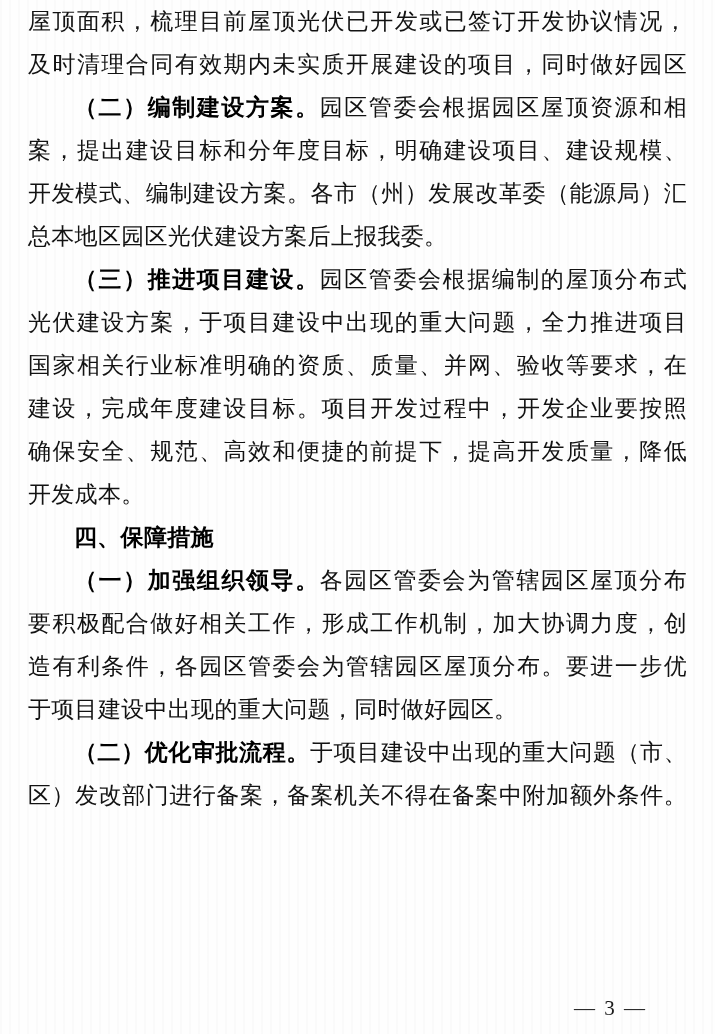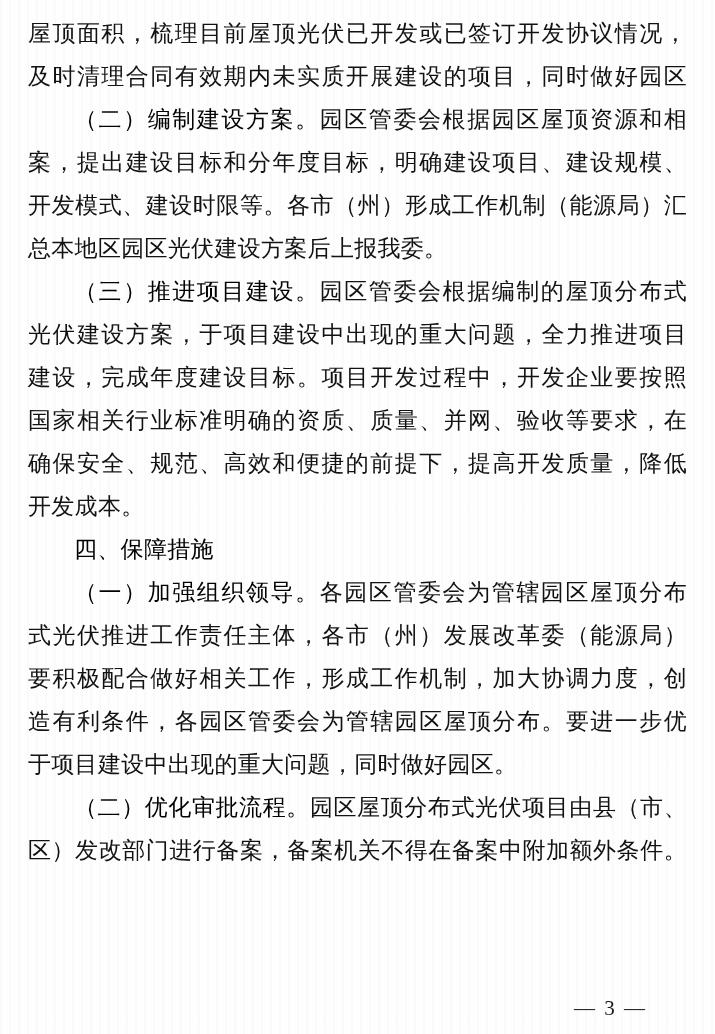--- a/index.html
+++ b/index.html
@@ -14,42 +14,42 @@
     height: 1034px;
     margin: 0 auto;
     background: #fefefe;
     background-image: repeating-linear-gradient(90deg,
       rgba(0,0,0,0.016) 0px, rgba(0,0,0,0.016) 2px,
       rgba(0,0,0,0) 2px, rgba(0,0,0,0) 9px);
     color: #121212;
     overflow: hidden;
   }
   .body-text {
-    padding-top: 12px;
+    padding-top: 0;
   }
   .line {
     height: 43px;
     line-height: 43px;
     font-size: 23px;
     padding: 0 28px;
     text-align: justify;
     text-align-last: justify;
     text-justify: inter-character;
     white-space: normal;
     overflow: hidden;
     letter-spacing: 0.3px;
   }
   .line.indent {
     padding-left: 74px;
   }
   .line.para-end {
     text-align-last: left;
   }
   .lead {
-    font-weight: 400;
+    font-weight: 700;
     color: #000;
   }
   .footer {
     position: absolute;
     top: 996px;
     right: 68px;
     font-size: 21px;
     letter-spacing: 2px;
     color: #1a1a1a;
   }
@@ -58,37 +58,36 @@
 <body>
 
 <div class="page">
   <div class="body-text">
 
     <div class="line"><span class="lead"></span><span>屋顶面积，梳理目前屋顶光伏已开发或已签订开发协议情况，</span></div>
     <div class="line"><span class="lead"></span><span>及时清理合同有效期内未实质开展建设的项目，同时做好园区</span></div>
 
     <div class="line indent"><span class="lead">（二）编制建设方案。</span><span>园区管委会根据园区屋顶资源和相</span></div>
     <div class="line"><span class="lead"></span><span>案，提出建设目标和分年度目标，明确建设项目、建设规模、</span></div>
-    <div class="line"><span class="lead"></span><span>开发模式、建设时限等。各市（州）形成工作机制（能源局）汇</span></div>
+    <div class="line"><span class="lead"></span><span>开发模式、编制建设方案。各市（州）发展改革委（能源局）汇</span></div>
     <div class="line para-end"><span class="lead"></span><span>总本地区园区光伏建设方案后上报我委。</span></div>
 
     <div class="line indent"><span class="lead">（三）推进项目建设。</span><span>园区管委会根据编制的屋顶分布式</span></div>
     <div class="line"><span class="lead"></span><span>光伏建设方案，于项目建设中出现的重大问题，全力推进项目</span></div>
+    <div class="line"><span class="lead"></span><span>国家相关行业标准明确的资质、质量、并网、验收等要求，在</span></div>
     <div class="line"><span class="lead"></span><span>建设，完成年度建设目标。项目开发过程中，开发企业要按照</span></div>
-    <div class="line"><span class="lead"></span><span>国家相关行业标准明确的资质、质量、并网、验收等要求，在</span></div>
     <div class="line"><span class="lead"></span><span>确保安全、规范、高效和便捷的前提下，提高开发质量，降低</span></div>
     <div class="line para-end"><span class="lead"></span><span>开发成本。</span></div>
 
     <div class="line indent para-end"><span class="lead">四、保障措施</span><span></span></div>
 
     <div class="line indent"><span class="lead">（一）加强组织领导。</span><span>各园区管委会为管辖园区屋顶分布</span></div>
-    <div class="line"><span class="lead"></span><span>式光伏推进工作责任主体，各市（州）发展改革委（能源局）</span></div>
     <div class="line"><span class="lead"></span><span>要积极配合做好相关工作，形成工作机制，加大协调力度，创</span></div>
     <div class="line"><span class="lead"></span><span>造有利条件，各园区管委会为管辖园区屋顶分布。要进一步优</span></div>
     <div class="line para-end"><span class="lead"></span><span>于项目建设中出现的重大问题，同时做好园区。</span></div>
 
-    <div class="line indent"><span class="lead">（二）优化审批流程。</span><span>园区屋顶分布式光伏项目由县（市、</span></div>
+    <div class="line indent"><span class="lead">（二）优化审批流程。</span><span>于项目建设中出现的重大问题（市、</span></div>
     <div class="line"><span class="lead"></span><span>区）发改部门进行备案，备案机关不得在备案中附加额外条件。</span></div>
 
   </div>
 
   <div class="footer">— 3 —</div>
 </div>
 
 </body></html>

